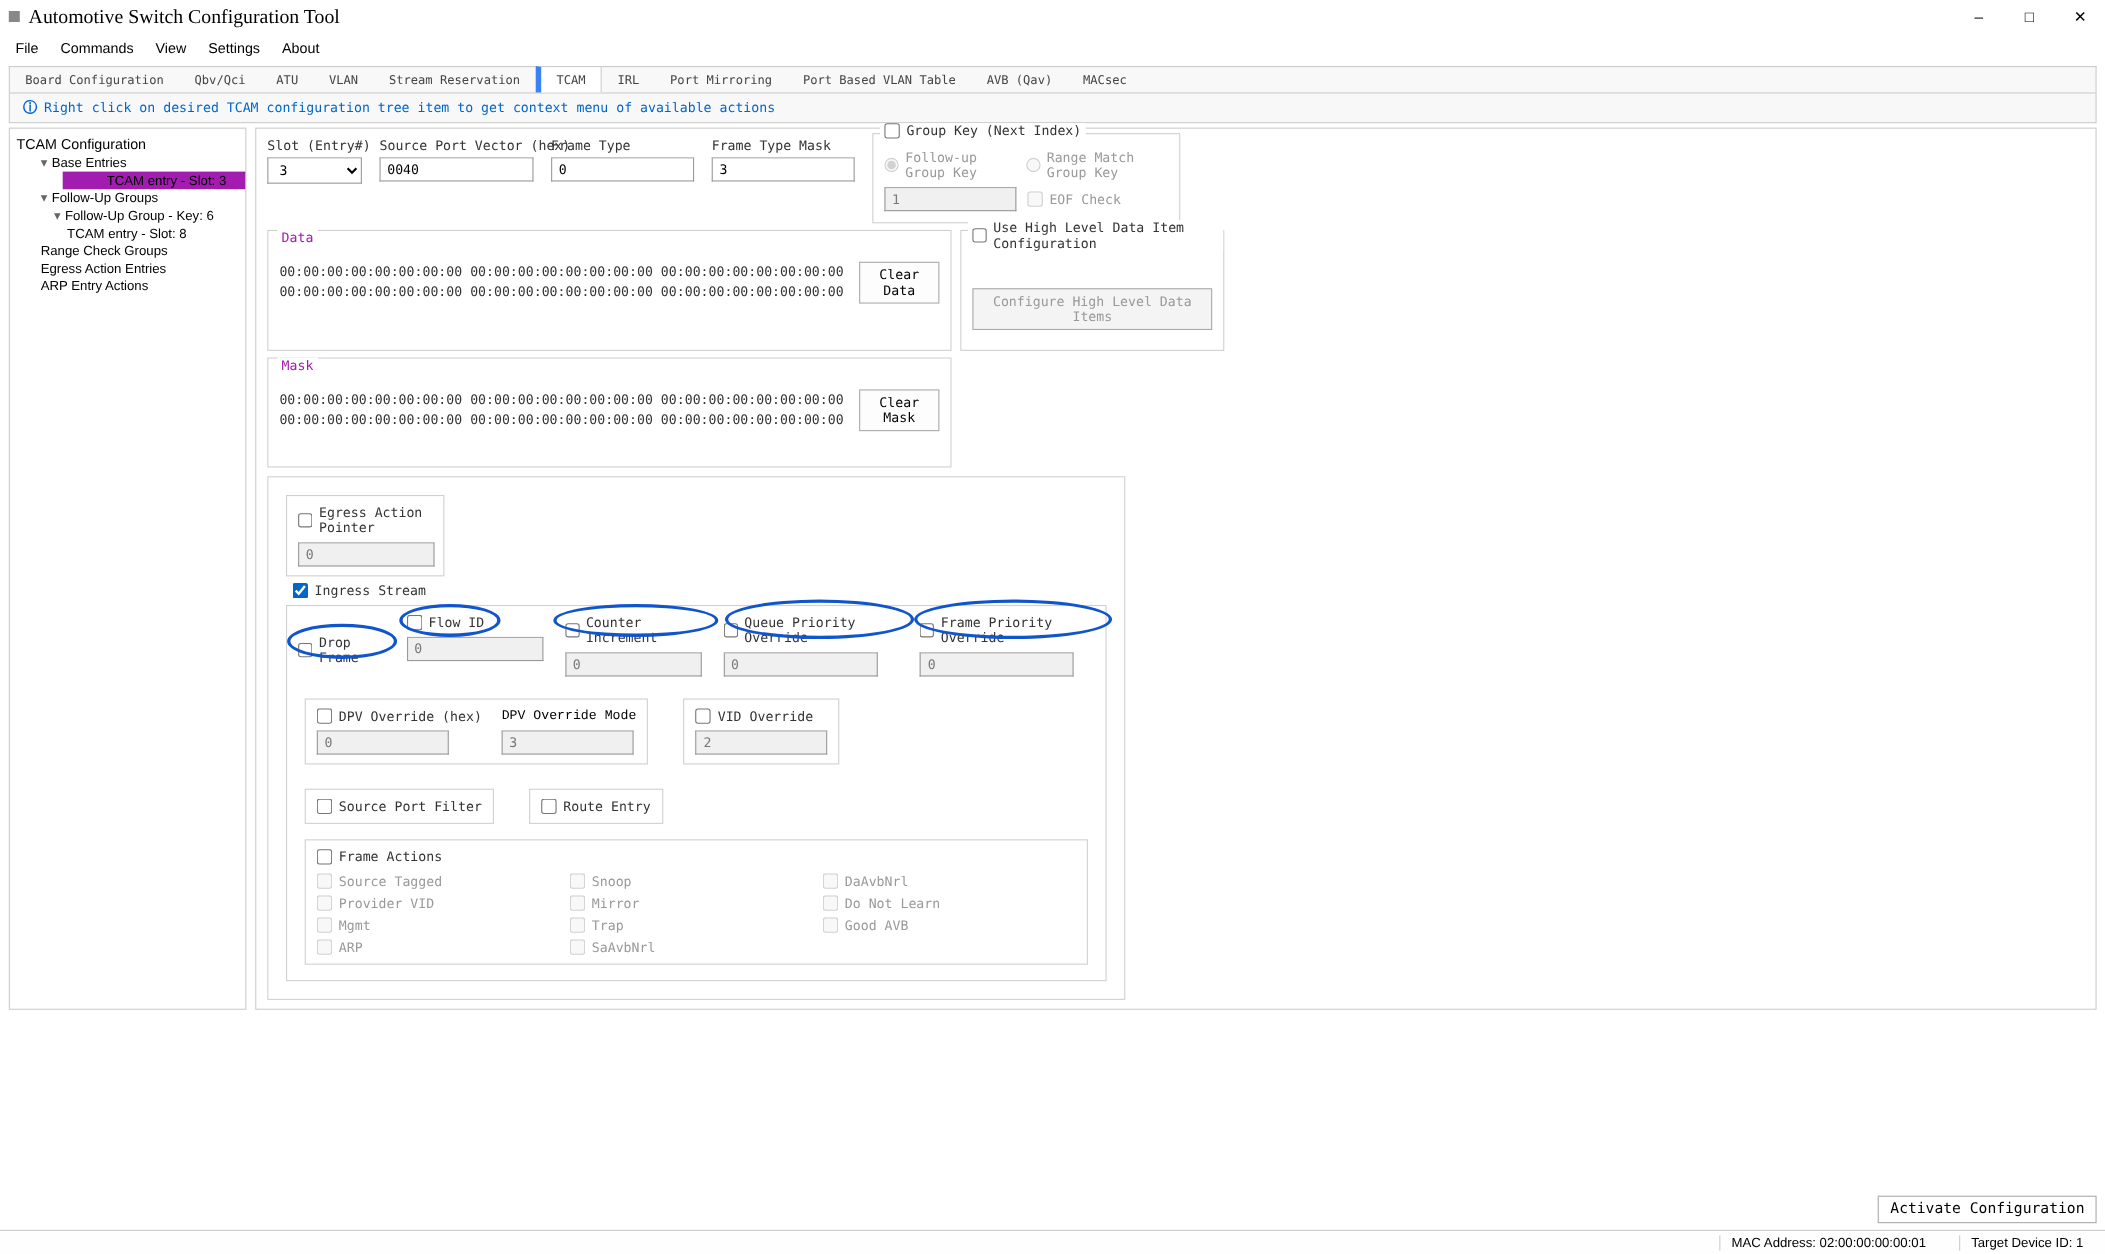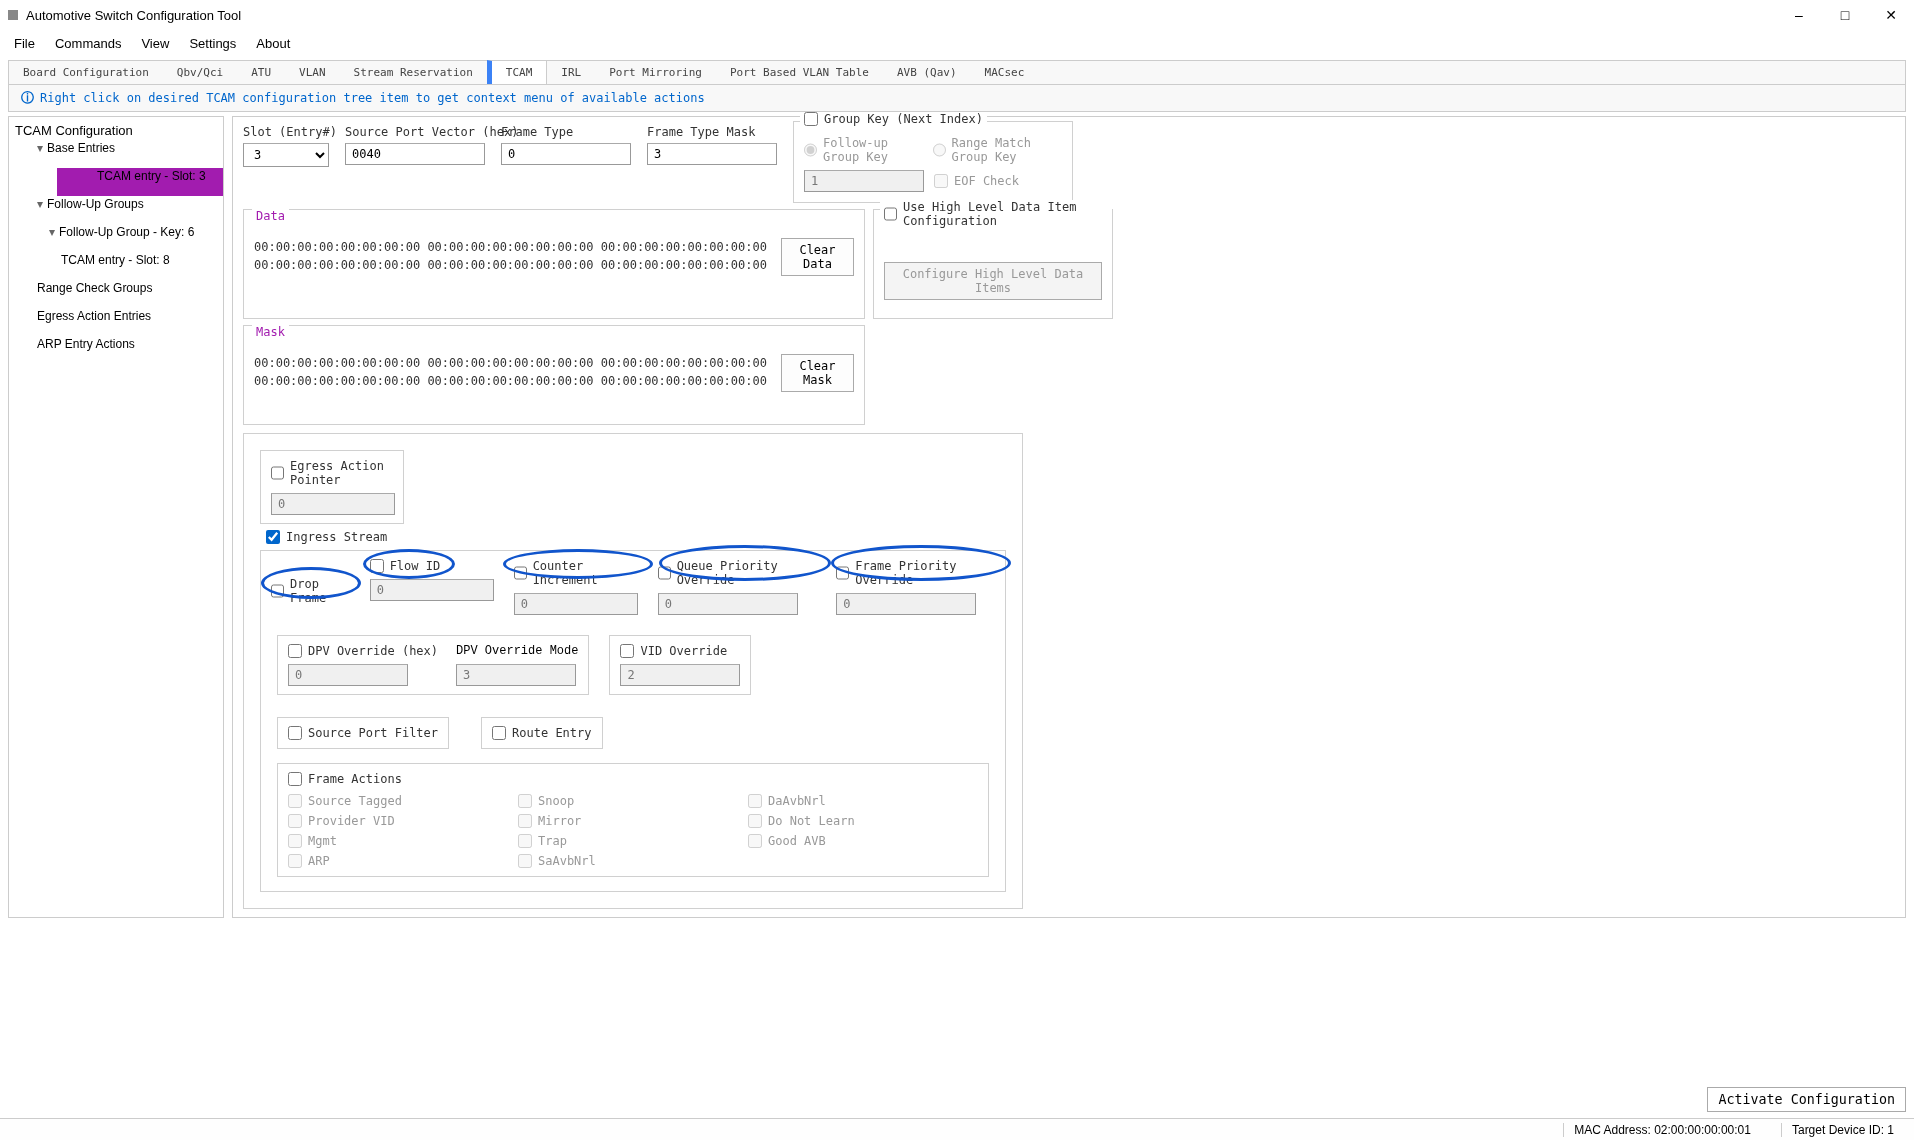--- a/index.html
+++ b/index.html
@@ -2,21 +2,21 @@
 <html><head>
 <meta charset="utf-8">
 <style>
 * { box-sizing: border-box; margin: 0; padding: 0; }
 body { font-family: "Segoe UI", Tahoma, sans-serif; font-size: 12px; background: #fff; color: #000; width: 1914px; height: 1140px; position: relative; overflow: hidden; }
 .mono { font-family: "Consolas", "Courier New", monospace; }
 
 
 .titlebar { height: 30px; display: flex; align-items: center; padding: 0 8px; border-bottom: 0; }
 .titlebar .icon { width: 10px; height: 10px; background: #888; margin-right: 8px; }
-.titlebar .title { font-size: 13px; flex: 1; }
+.titlebar .title { font-size: 18px; flex: 1; font-family: Liberation Serif, serif; }
 .winctrls { position: absolute; right: 0; top: 0; display: flex; }
 .winctrls .btn { width: 46px; height: 30px; display: flex; align-items: center; justify-content: center; font-size: 14px; font-family: "Segoe MDL2 Assets", sans-serif; cursor: pointer; }
 
 
 .menubar { height: 26px; display: flex; align-items: center; padding: 0 4px; font-size: 13px; }
 .menubar .mitem { padding: 3px 10px; cursor: pointer; }
 
 
 .tabstrip { border: 1px solid #ccc; border-bottom: 0; margin: 4px 8px 0 8px; display: flex; background: #f8f8f8; }
 .tabstrip .tab { padding: 5px 14px; font-family: "Consolas", monospace; font-size: 11px; border-right: 0; cursor: pointer; color: #444; }
@@ -24,21 +24,21 @@
 
 
 .infobar { display: flex; align-items: center; padding: 4px 12px; border: 1px solid #ccc; margin: 0 8px; background: #f8f8f8; }
 .infobar .iicon { color: #0066cc; font-weight: bold; margin-right: 6px; font-size: 13px; }
 .infobar .itext { color: #0066cc; font-family: Consolas, monospace; }
 
 
 .mainrow { display: flex; margin: 4px 8px 0 8px; gap: 8px; }
 .sidepanel { width: 216px; border: 1px solid #ccc; padding: 4px 0; min-height: 700px; font-size: 12px; }
 .sidepanel .side-title { padding: 2px 6px; font-size: 13px; }
-.tree-item { padding: 1px 6px 13px 18px; cursor: pointer; white-space: nowrap; }
+.tree-item { padding: 1px 6px 1px 18px; cursor: pointer; white-space: nowrap; }
 .tree-item.level1 { padding-left: 28px; }
 .tree-item.level2 { padding-left: 40px; }
 .tree-item.level3 { padding-left: 52px; }
 .tree-item.sel { background: #a21caf; margin-left: 48px; }
 .tree-caret { display: inline-block; width: 10px; color: #666; }
 
 .content { flex: 1; border: 1px solid #ccc; padding: 8px 10px; min-height: 700px; }
 
 
 .groupbox { border: 1px solid #d0d0d0; position: relative; margin-bottom: 6px; padding: 28px 10px 10px 10px; }
@@ -251,21 +251,21 @@
               <input class="fld dis" style="width: 140px;" disabled="" value="0">
             </div>
 
             <div class="blue-oval" style="left:-10px; top:8px; width:100px; height:32px;"></div>
             <div class="blue-oval" style="left:92px; top:-10px; width:92px; height:30px;"></div>
             <div class="blue-oval" style="left:232px; top:-10px; width:150px; height:30px;"></div>
             <div class="blue-oval" style="left:388px; top:-14px; width:172px; height:36px;"></div>
             <div class="blue-oval" style="left:560px; top:-14px; width:180px; height:36px;"></div>
           </div>
 
-          <div style="display:flex; gap:8px; margin-top:14px;">
+          <div style="display:flex; gap:20px; margin-top:14px;">
             <div class="sub-box" style="display:flex; gap:18px;">
               <div class="field-col">
                 <label class="chk">
                     <input type="checkbox" style="">
                     <span>DPV Override (hex)</span>
                   </label>
                 <input class="fld dis" style="width: 120px;" disabled="" value="0">
               </div>
               <div class="field-col">
                 <span class="mono">DPV Override Mode</span>

